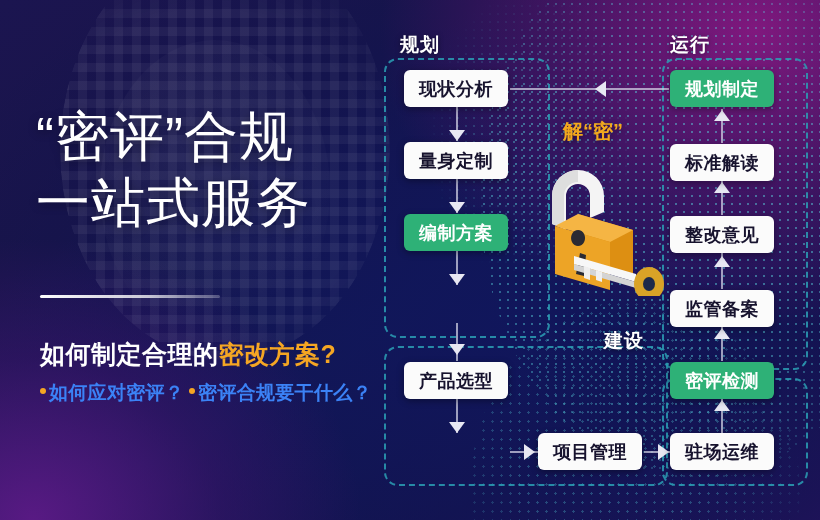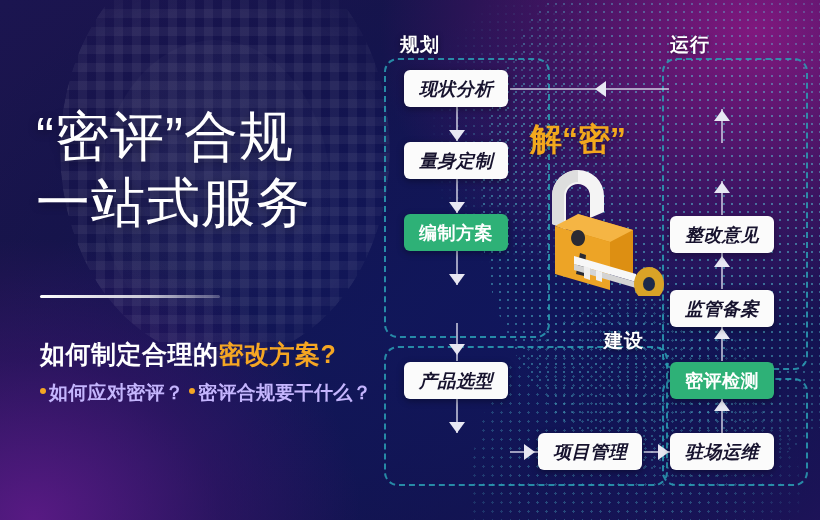--- a/index.html
+++ b/index.html
@@ -100,21 +100,21 @@
   .sub1 {
     position:absolute; left:40px; top:338px;
     font-size:25px; font-weight:bold;
     color:#ffffff; letter-spacing:.5px;
     white-space:nowrap;
   }
   .sub1 .accent { color:#f5a623; }
   .sub2 {
     position:absolute; left:40px; top:380px;
     font-size:19px; font-weight:bold;
-    color:#c4b5fd; letter-spacing:.3px;
+    color:#3b82f6; letter-spacing:.3px;
     white-space:nowrap;
     display:flex; align-items:center;text-align:center;
   }
   .bullet {
     display:inline-block;
     width:6px; height:6px; border-radius:50%;
     background:#f5a623;
     margin:0 3px 4px 0;
     flex:none;
   }
@@ -147,21 +147,21 @@
   .node {
     position:absolute;
     width:104px; height:37px;
     border-radius:6px;
     display:flex; align-items:center; justify-content:center;
     font-size:18px; font-weight:bold;
     letter-spacing:.5px;
     box-shadow:0 2px 7px rgba(0,0,0,.35);
     white-space:nowrap;
   }
-  .node.white { background:#fbfbfb; color:#17132e;font-style:italic; }
+  .node.white { background:#fbfbfb; color:#17132e; }
   .node.green { background:#2eb177; color:#ffffff; }
 
   .vline {
     position:absolute;
     width:2px;
     background:rgba(214,214,232,.72);
   }
   .hline {
     position:absolute;
     height:2px;
@@ -188,22 +188,23 @@
   }
   .arrow.right {
     border-top:8px solid transparent;
     border-bottom:8px solid transparent;
     border-left:11px solid #e7e7f2;
   }
 
   
   .lock-wrap { position:absolute; left:518px; top:118px; width:150px; height:180px; }
   .lock-title {
-    position:absolute; left:12px; top:0; width:150px;
-    font-size:32px; font-weight:bold;
+    position:absolute; left:0; top:0; width:150px;
+    text-align:center;
+    font-size:20px; font-weight:bold;
     color:#f2a81d;
     letter-spacing:0px;
     text-shadow:0 2px 6px rgba(0,0,0,.4);
   }
 </style>
 </head>
 <body>
 
 <div id="stage">
 
@@ -285,20 +286,22 @@
     <div class="node green" style="left:404px; top:214px;">编制方案</div>
     <div class="node white" style="left:404px; top:142px;">量身定制</div>
     <div class="node white" style="left:404px; top:362px;">产品选型</div>
 
     <div class="node white" style="left:538px; top:433px;">项目管理</div>
 
     <div class="node white" style="left:670px; top:433px;text-align:right;">驻场运维</div>
     <div class="node green" style="left:670px; top:362px;">密评检测</div>
     <div class="node white" style="left:670px; top:290px;">监管备案</div>
     <div class="node white" style="left:670px; top:216px;">整改意见</div>
+    <div class="node white" style="left:670px; top:144px;">标准解读</div>
+    <div class="node green" style="left:670px; top:70px;">规划制定</div>
   </div>
 
   <div class="lock-wrap">
     <div class="lock-title">解“密”</div>
 
     <svg width="150" height="140" viewBox="0 0 150 140" style="position:absolute;left:0;top:38px;">
 
       <path d="M34 68 L34 40 A26 26 0 0 1 86 40 L86 56 L72 62 L72 40 A12 12 0 0 0 48 40 L48 74 Z" fill="#f4f4f4"></path>
       <path d="M34 68 L34 40 A26 26 0 0 1 60 14 L60 26 A14 14 0 0 0 46 40 L46 72 Z" fill="#dedede"></path>
 

